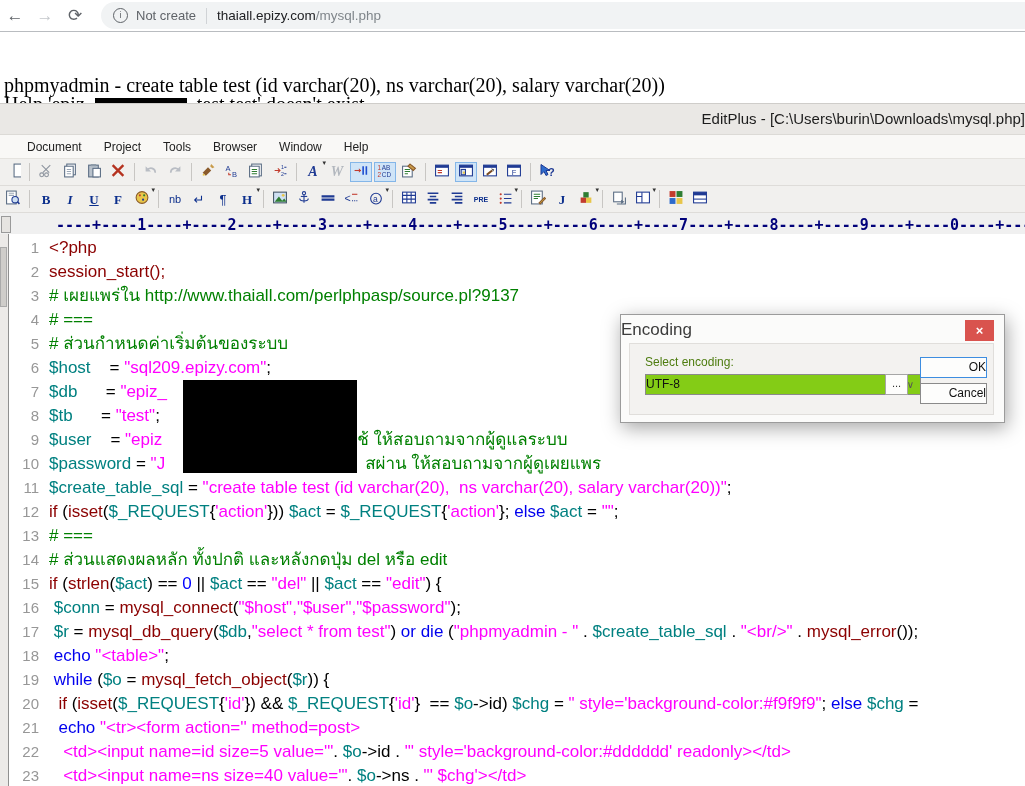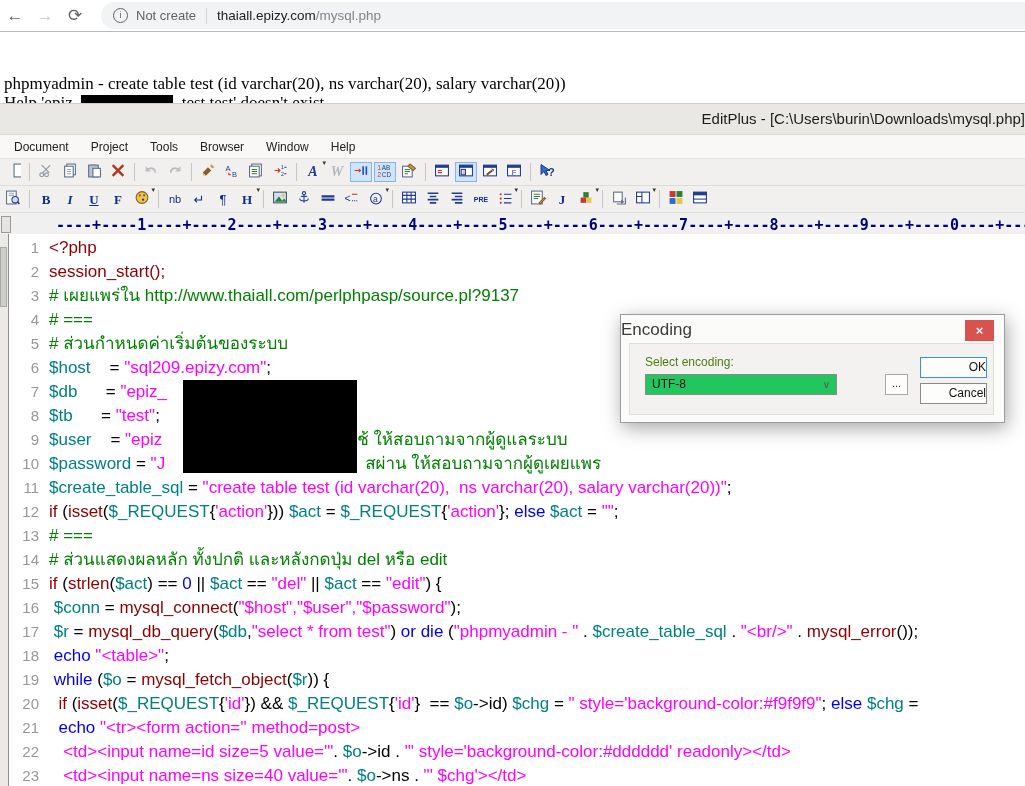--- a/index.html
+++ b/index.html
@@ -15,29 +15,29 @@
         border-radius:14px 0 0 14px;display:flex;align-items:center;padding-left:12px}
   .info-circle{width:13px;height:13px;border:1.5px solid #5f6368;border-radius:50%;
         font-size:9px;line-height:13px;text-align:center;color:#5f6368;flex:0 0 auto}
   .notsecure{color:#5f6368;font-size:13px;margin:0 10px 0 8px}
   .vdiv{width:1px;height:16px;background:#d0d3d6;margin-right:10px}
   .url-host{font-size:13.5px;color:#202124}
   .url-path{font-size:13.5px;color:#80868b}
 
   
   .page{position:absolute;left:0;top:32px;width:1025px;height:70px;background:#fff}
-  .pl{position:absolute;left:4px;font-family:"Liberation Serif",serif;font-size:17px;color:#000;white-space:pre}
+  .pl{position:absolute;left:4px;font-family:"Liberation Serif",serif;font-size:20px;color:#000;white-space:pre}
   .pl1{top:42px}.pl2{top:61px}
   .redact-inline{display:inline-block;width:92px;height:15px;background:#000;vertical-align:-2px}
 
   
   .ep{position:absolute;left:0;top:103px;width:1025px;height:683px;background:#f0efed;border-top:1px solid #cfcdca}
   .ep-title{height:30px;background:#eae8e5;text-align:right;font-size:15px;color:#1d1d1d;
             line-height:30px;border-bottom:1px solid #dcdad6;white-space:pre}
-  .ep-menu{height:23px;background:#f9f8f6;display:flex;align-items:center;padding-left:14px;
+  .ep-menu{height:23px;background:#f9f8f6;display:flex;align-items:center;padding-left:27px;
            font-size:12px;color:#222;border-bottom:1px solid #e5e3df}
   .mi{margin-right:22px}
   .ep-tb{height:26px;background:#f1f0ee;display:flex;align-items:center;padding-left:1px;
          border-bottom:1px solid #dedcd9}
   .tbtn{width:22px;height:20px;display:flex;align-items:center;justify-content:center;
         margin:0 1px;position:relative;box-sizing:border-box}
   .tbtn.hl{background:#cfe4f7;border:1px solid #84b6e8}
   .tbtn svg{width:16px;height:15px;stroke-width:1;fill:none}
   .tbsep{width:1px;height:18px;background:#c8c6c3;margin:0 4px;flex:0 0 auto}
   .tcaret{position:absolute;top:-3px;right:-2px;font-size:7px;color:#333}
@@ -64,22 +64,22 @@
   .redact2{position:absolute;left:183px;top:380px;width:174px;height:93px;background:#000;z-index:10}
 
   
   .dlg{position:absolute;left:620px;top:314px;width:385px;height:109px;background:#fbfbfa;
        border:1px solid #9b9b9b;box-shadow:2px 5px 18px rgba(0,0,0,.35);z-index:30;box-sizing:border-box}
   .dlg-name{position:absolute;top:5px;left:0;right:0;text-align:left;font-size:17px;color:#3c3c3c}
   .dlg-close{position:absolute;top:5px;right:10px;width:29px;height:21px;background:#d9534e;
              color:#fff;text-align:center;line-height:21px;font-size:13px;font-weight:bold}
   .dlg-panel{position:absolute;left:8px;right:10px;top:28px;bottom:7px;background:#f3f2f0;border:1px solid #e0dedb}
   .dlg-lbl{position:absolute;left:15px;top:11px;font-size:12px;color:#4d7c0f}
-  .combo{position:absolute;left:15px;top:30px;width:192px;height:21px;background:#22c55e;border:1px solid #8a8a8a;
-         font-size:12px;line-height:19px;padding-left:6px;box-sizing:border-box;color:#111}
+  .combo{position:absolute;left:15px;top:30px;width:276px;height:21px;background:#84cc16;border:1px solid #8a8a8a;
+         font-size:12px;line-height:19px;box-sizing:border-box;color:#111}
   .combo-arrow{position:absolute;right:6px;top:0;font-size:10px;color:#555}
   .browse{position:absolute;left:255px;top:30px;width:23px;height:21px;background:#fdfdfc;border:1px solid #a6a6a6;
           text-align:center;font-size:11px;line-height:17px;box-sizing:border-box;color:#333}
   .dbtn{position:absolute;left:290px;width:67px;height:21px;background:#fdfdfc;text-align:right;
         font-size:12px;line-height:19px;box-sizing:border-box;color:#111}
   .okbtn{top:13px;border:1px solid #3d8de0}
   .cancelbtn{top:39px;border:1px solid #8a8a8a}
 </style>
 </head>
 <body>

